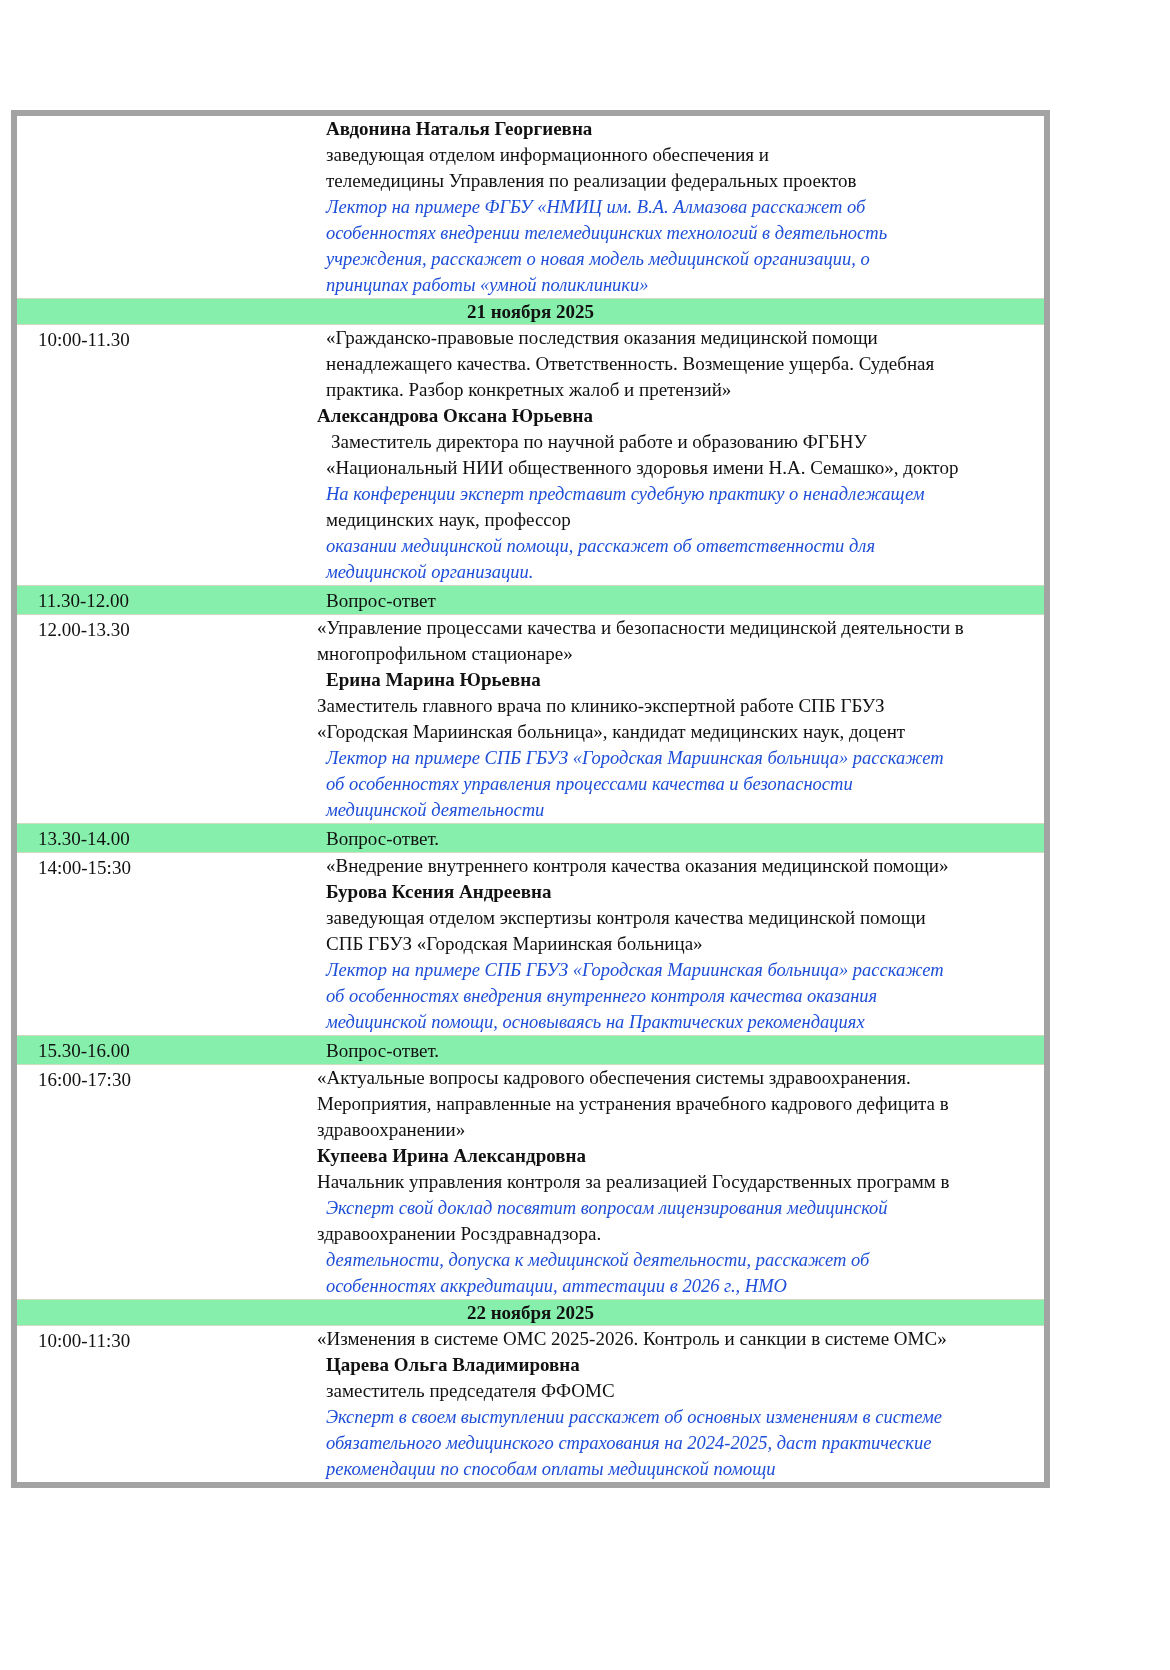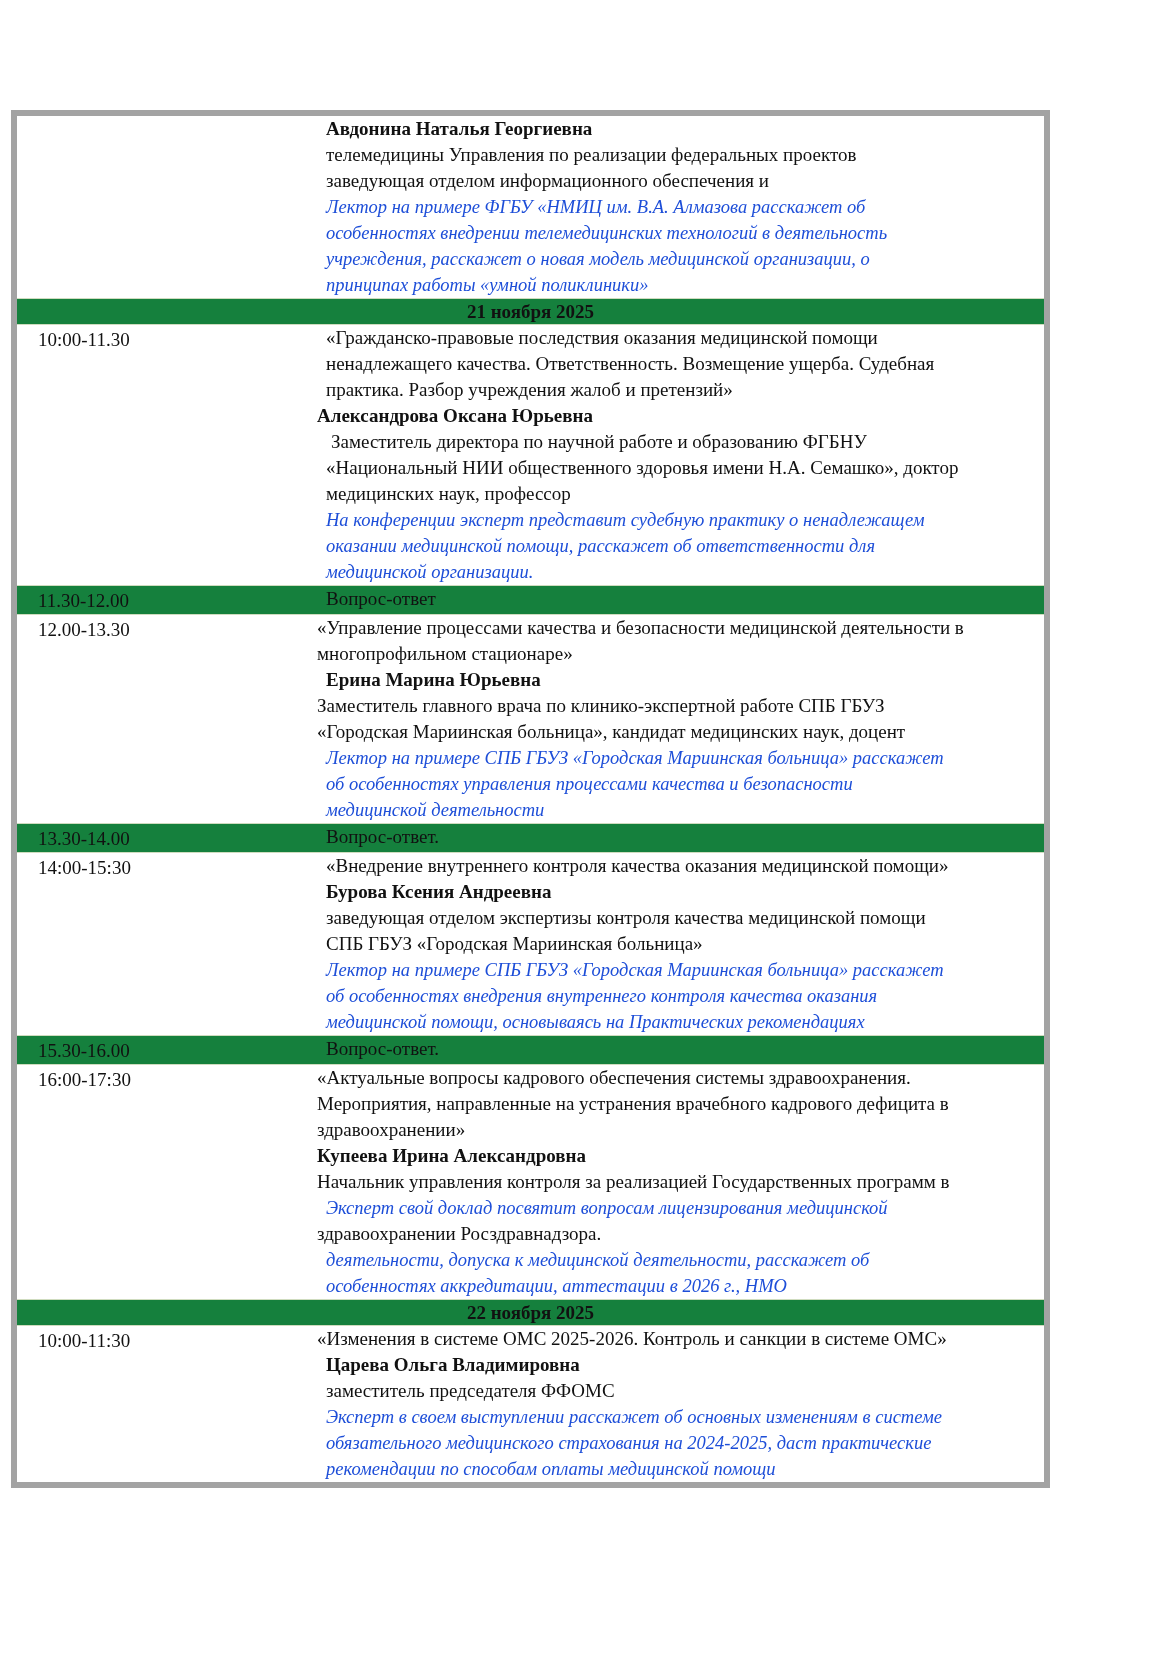--- a/index.html
+++ b/index.html
@@ -23,21 +23,22 @@
       border: 6px solid #a3a3a3;
       border-collapse: collapse;
       font-family: Liberation Serif, serif;
     }
     .row {
       display: flex;
       border-bottom: 1.5px solid #cfdcbf;
     }
     .row:last-child { border-bottom: none; }
     .row.shaded {
-      background: #15803d;
+      background: #86efac;
+      align-items: flex-end;
     }
     .time {
       width: 300px;
       flex: 0 0 300px;
       padding: 2px 0 0 21px;
       box-sizing: border-box;
       font-size: 19px;
       line-height: 26px;
     }
     .content {
@@ -70,44 +71,44 @@
   </style>
 </head>
 <body>
 
 <div class="schedule">
 
   <div class="row">
     <div class="time"></div>
     <div class="content ind">
       <span class="line name">Авдонина Наталья Георгиевна</span>
+      <span class="line">заведующая отделом информационного обеспечения и</span>
       <span class="line">телемедицины Управления по реализации федеральных проектов</span>
-      <span class="line">заведующая отделом информационного обеспечения и</span>
       <span class="line desc">Лектор на примере ФГБУ «НМИЦ им. В.А. Алмазова расскажет об</span>
       <span class="line desc">особенностях внедрении телемедицинских технологий в деятельность</span>
       <span class="line desc">учреждения, расскажет о новая модель медицинской организации, о</span>
       <span class="line desc">принципах работы «умной поликлиники»</span>
     </div>
   </div>
 
   <div class="row shaded">
     <div class="day-header">21 ноября 2025</div>
   </div>
 
   <div class="row">
     <div class="time">10:00-11.30</div>
     <div class="content ind">
       <span class="line title">«Гражданско-правовые последствия оказания медицинской помощи</span>
       <span class="line title">ненадлежащего качества. Ответственность. Возмещение ущерба. Судебная</span>
-      <span class="line title">практика. Разбор учреждения жалоб и претензий»</span>
+      <span class="line title">практика. Разбор конкретных жалоб и претензий»</span>
       <span class="line name" style="margin-left:-9px">Александрова Оксана Юрьевна</span>
       <span class="line" style="padding-left:5px">Заместитель директора по научной работе и образованию ФГБНУ</span>
       <span class="line">«Национальный НИИ общественного здоровья имени Н.А. Семашко», доктор</span>
+      <span class="line desc">На конференции эксперт представит судебную практику о ненадлежащем</span>
       <span class="line">медицинских наук, профессор</span>
-      <span class="line desc">На конференции эксперт представит судебную практику о ненадлежащем</span>
       <span class="line desc">оказании медицинской помощи, расскажет об ответственности для</span>
       <span class="line desc">медицинской организации.</span>
     </div>
   </div>
 
   <div class="row shaded">
     <div class="time">11.30-12.00</div>
     <div class="content qa">Вопрос-ответ</div>
   </div>
 

